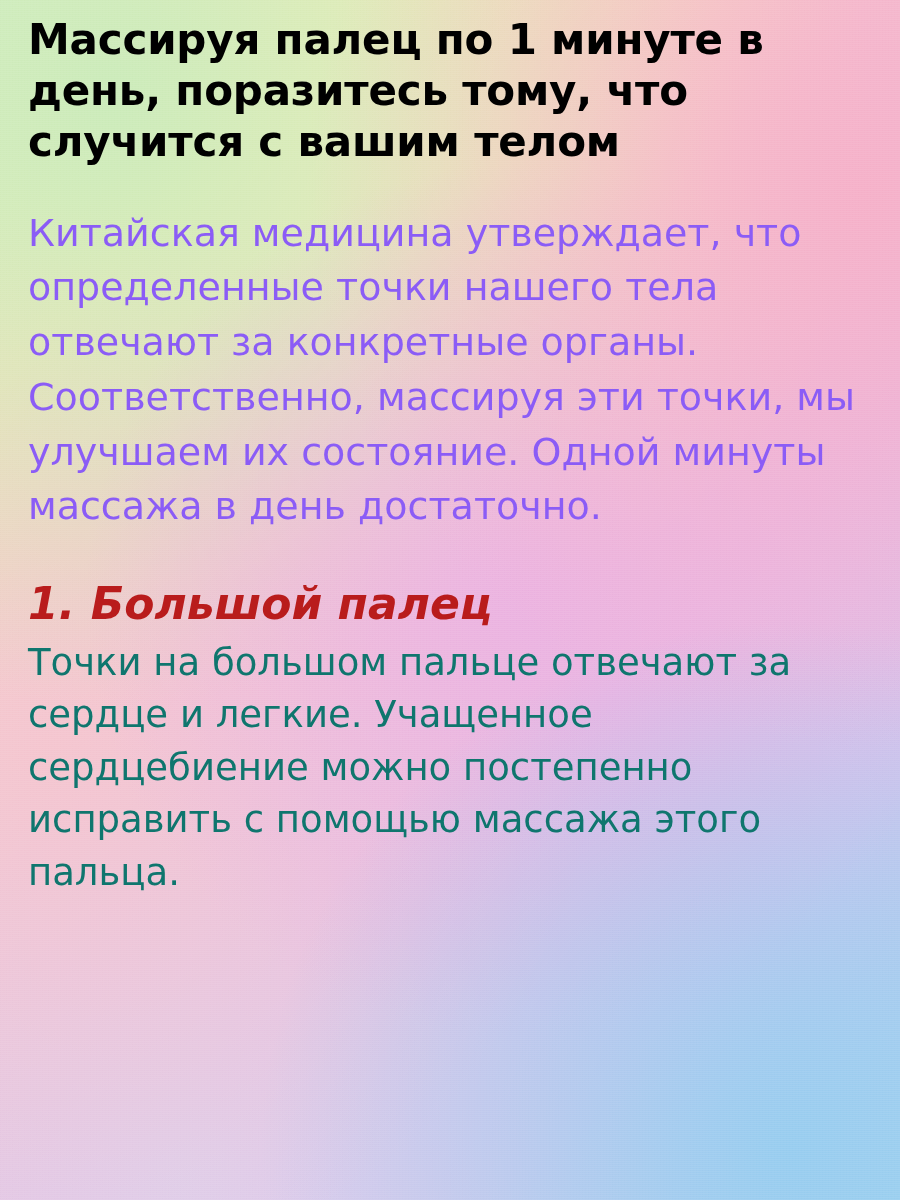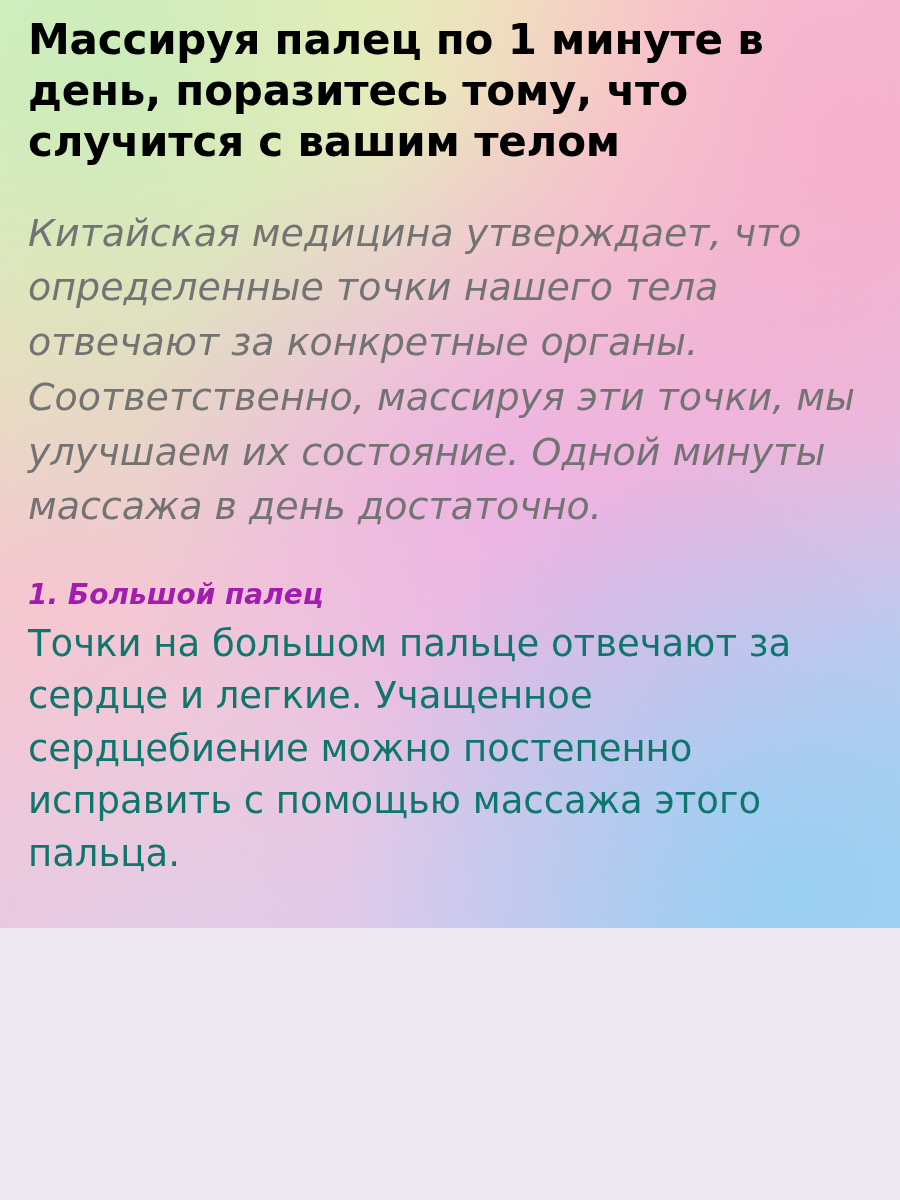--- a/index.html
+++ b/index.html
@@ -9,21 +9,21 @@
   body {
     width: 900px;
     height: 1200px;
     overflow: hidden;
     font-family: "DejaVu Sans", sans-serif;
     background: #eceaf0;
   }
   .page {
     position: relative;
     width: 900px;
-    height: 928px;
+    height: 1200px;
     overflow: hidden;
     box-sizing: border-box;
   }
   
   .bg {
     position: absolute;
     inset: 0;
     background:
       radial-gradient(circle at 88% 96%, rgba(150,205,240,0.95) 0%, rgba(150,205,240,0.0) 38%),
       radial-gradient(circle at 96% 16%, rgba(246,176,200,0.95) 0%, rgba(246,176,200,0.0) 42%),
@@ -53,29 +53,28 @@
     font-size: 42px;
     font-weight: bold;
     line-height: 1.22;
     color: #000000;
     letter-spacing: -0.2px;
     margin: 0 0 38px 0;
   }
   .intro {
     font-size: 38px;
     line-height: 1.44;
-    color: #737373;
+    color: #8b5cf6;
     margin: 0 0 44px 0;
-    font-style: italic;
   }
   .section-title {
-    font-size: 28px;
+    font-size: 44px;
     font-weight: bold;
     font-style: italic;
-    color: #a21caf;
+    color: #b91c1c;
     margin: 0 0 6px 0;
     line-height: 1.2;
   }
   .section-body {
     font-size: 37px;
     line-height: 1.42;
     color: #0f766e;
     margin: 0;
   }
 </style>

